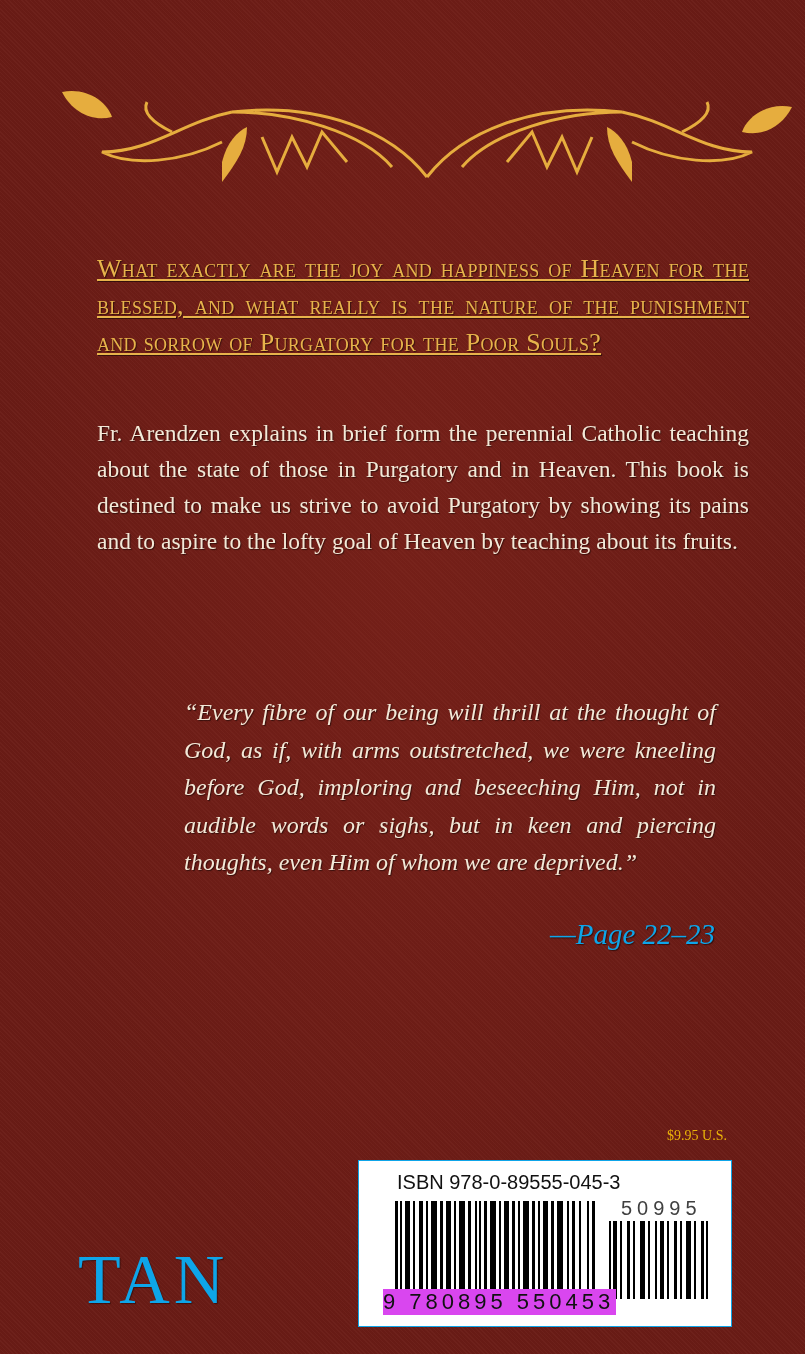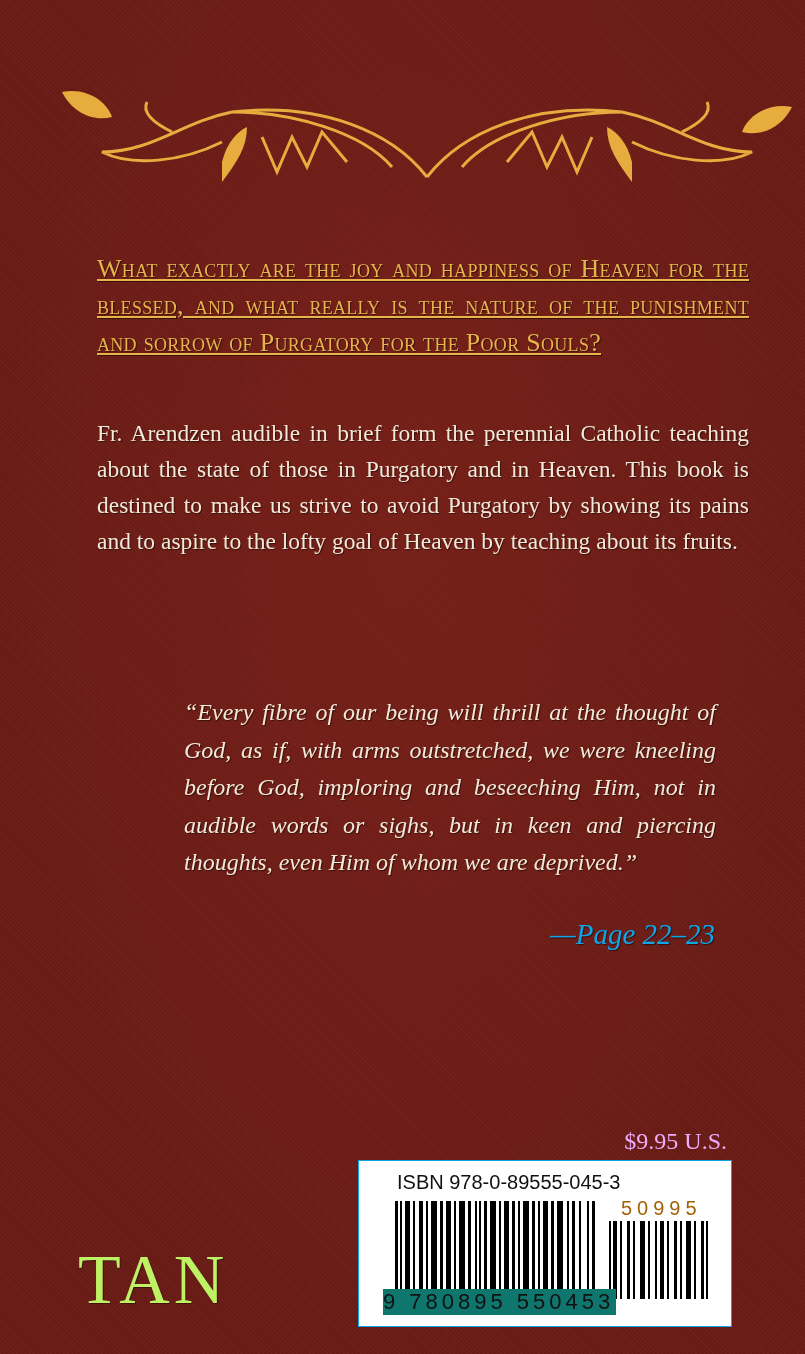--- a/index.html
+++ b/index.html
@@ -17,32 +17,32 @@
   .teaser p { margin:0; }
   .desc { position:absolute; left:97px; top:415px; width:652px; color:#f3e9d8;
     font-size:23.5px; line-height:36px; text-align:justify; text-shadow:1px 1px 1px rgba(0,0,0,0.5); }
   .desc p { margin:0; }
   .quote { position:absolute; left:180px; top:690px; width:540px; color:#f3e9d8;
     font-size:24px; line-height:37.5px; font-style:italic; text-align:justify;
     text-shadow:1px 1px 1px rgba(0,0,0,0.5); }
   .quote p { margin:4px; }
   .cite { position:absolute; right:90px; top:918px; color:#0ea5e9; font-size:29px; font-style:italic;
     text-shadow:1px 1px 1px rgba(0,0,0,0.5); }
-  .price { position:absolute; right:78px; top:1128px; color:#f0abfc; font-size:24px; }
+  .price { position:absolute; right:78px; top:1128px; color:#eab308; font-size:14px; }
   .barcode-box { position:absolute; left:358px; top:1160px; width:372px; height:165px; background:#fff;
     border:1px solid #0ea5e9; }
   .isbn { position:absolute; left:38px; top:10px; font-family:"Liberation Sans", sans-serif;
     font-size:20px; color:#111; }
   .bars { position:absolute; left:36px; top:40px; width:202px; height:98px; }
   .bars2 { position:absolute; left:250px; top:60px; width:100px; height:78px; }
   .ean { position:absolute; left:24px; top:128px; font-family:"Liberation Sans", sans-serif;
-    font-size:22px; color:#111; letter-spacing:4px; background:#0f766e; padding-right:2px; }
+    font-size:22px; color:#111; letter-spacing:4px; background:#d946ef; padding-right:2px; }
   .addon { position:absolute; left:262px; top:36px; font-family:"Liberation Sans", sans-serif;
-    font-size:20px; color:#a16207; letter-spacing:5px;text-align:center; }
-  .logo { position:absolute; left:78px; top:1245px; color:#bef264; font-size:70px; letter-spacing:4px;
+    font-size:20px; color:#404040; letter-spacing:5px;text-align:center; }
+  .logo { position:absolute; left:78px; top:1245px; color:#0ea5e9; font-size:70px; letter-spacing:4px;
     line-height:70px; text-shadow:1px 1px 1px rgba(0,0,0,0.4); }
 </style>
 </head>
 <body>
 
 <div class="cover"></div>
 
 <svg class="ornament" viewBox="0 0 730 110">
   <g fill="none" stroke="#e6ad3e" stroke-width="3">
     <path d="M365 95 C330 50 260 20 170 30 C230 30 300 50 330 85"></path>
@@ -60,21 +60,21 @@
     <path d="M160 80 C165 60 175 50 185 45 C185 65 175 80 160 100Z"></path>
     <path d="M570 80 C565 60 555 50 545 45 C545 65 555 80 570 100Z"></path>
   </g>
 </svg>
 
 <div class="teaser">
   <p>What exactly are the joy and happiness of Heaven for the blessed, and what really is the nature of the punishment and sorrow of Purgatory for the Poor Souls?</p>
 </div>
 
 <div class="desc">
-  <p>Fr. Arendzen audible in brief form the perennial Catholic teaching about the state of those in Purgatory and in Heaven. This book is destined to make us strive to avoid Purgatory by showing its pains and to aspire to the lofty goal of Heaven by teaching about its fruits.</p>
+  <p>Fr. Arendzen explains in brief form the perennial Catholic teaching about the state of those in Purgatory and in Heaven. This book is destined to make us strive to avoid Purgatory by showing its pains and to aspire to the lofty goal of Heaven by teaching about its fruits.</p>
 </div>
 
 <div class="quote">
   <p>“Every fibre of our being will thrill at the thought of God, as if, with arms outstretched, we were kneeling before God, imploring and beseeching Him, not in audible words or sighs, but in keen and piercing thoughts, even Him of whom we are deprived.”</p>
 </div>
 <div class="cite">—Page 22–23</div>
 
 <div class="price">$9.95 U.S.</div>
 
 <div class="barcode-box">

